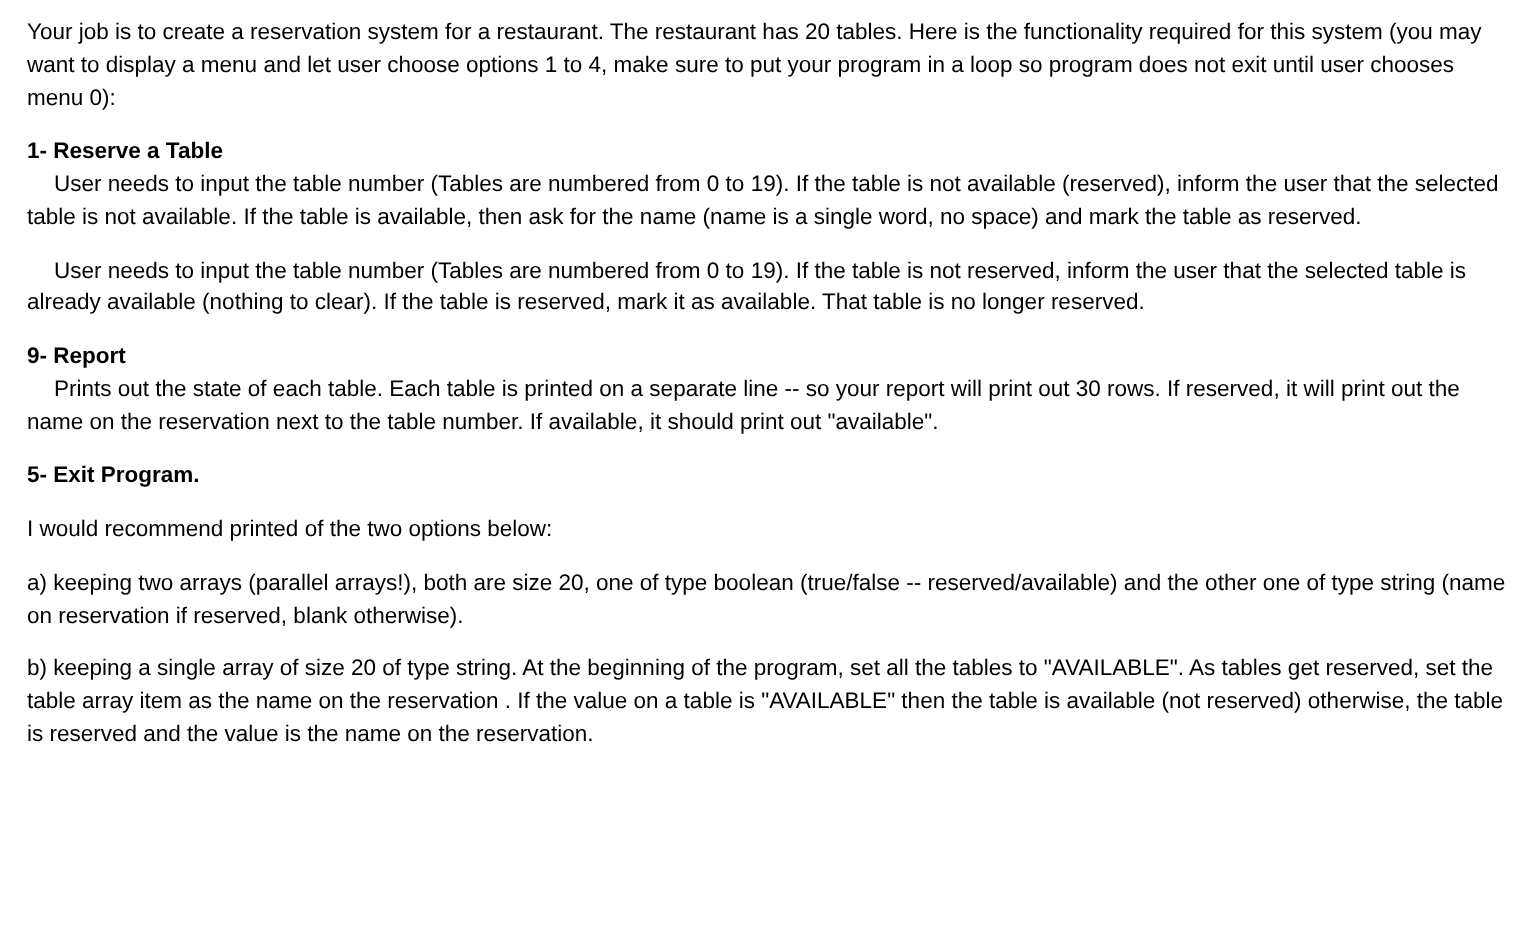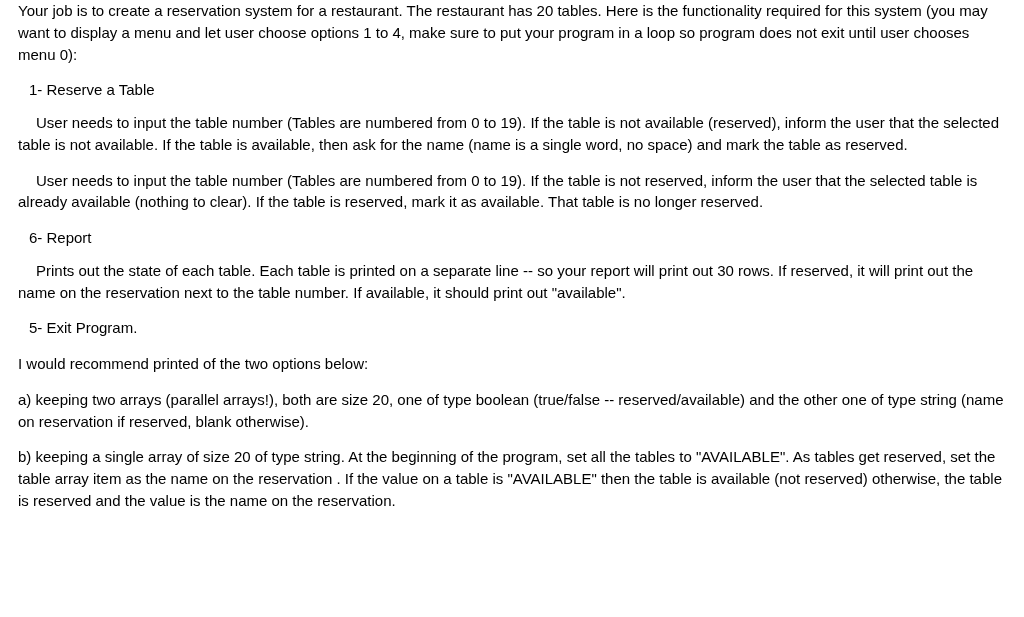--- a/index.html
+++ b/index.html
@@ -6,25 +6,25 @@
       font-family: "Lucida Grande", "Segoe UI", Arial, sans-serif;
       font-size: 15px;
       line-height: 1.45;
       color: #000;
       background: #fff;
       margin: 0;
       padding: 0 18px 18px 18px;
       width: 988px;
     }
     p {
-      margin: 0 0 14px 0;
+      margin: 11px 0 14px 0;
     }
     .section-heading {
-      font-weight: normal;
-      margin: 11px;
+      font-weight: bold;
+      margin: 0;
     }
     .section-body {
       margin: 0 0 14px 0;
     }
     .indent {
       display: inline-block;
       width: 18px;
     }
   </style>
 </head>
@@ -35,21 +35,21 @@
 <div>
   <p class="section-heading">1- Reserve a Table</p>
   <p class="section-body"><span class="indent"></span><span>User needs to input the table number (Tables are numbered from 0 to 19). If the table is not available (reserved), inform the user that the selected table is not available. If the table is available, then ask for the name (name is a single word, no space) and mark the table as reserved.</span></p>
 </div>
 
 <div>
   <p class="section-body"><span class="indent"></span><span>User needs to input the table number (Tables are numbered from 0 to 19). If the table is not reserved, inform the user that the selected table is already available (nothing to clear). If the table is reserved, mark it as available. That table is no longer reserved.</span></p>
 </div>
 
 <div>
-  <p class="section-heading">6- Report</p>
+  <p class="section-heading">9- Report</p>
   <p class="section-body"><span class="indent"></span><span>Prints out the state of each table. Each table is printed on a separate line -- so your report will print out 30 rows. If reserved, it will print out the name on the reservation next to the table number. If available, it should print out "available".</span></p>
 </div>
 
 <div>
   <p class="section-heading" style="margin-bottom:14px;">5- Exit Program.</p>
 </div>
 
 <p>I would recommend printed of the two options below:</p>
 
 <p>a) keeping two arrays (parallel arrays!), both are size 20, one of type boolean (true/false -- reserved/available) and the other one of type string (name on reservation if reserved, blank otherwise).</p>

